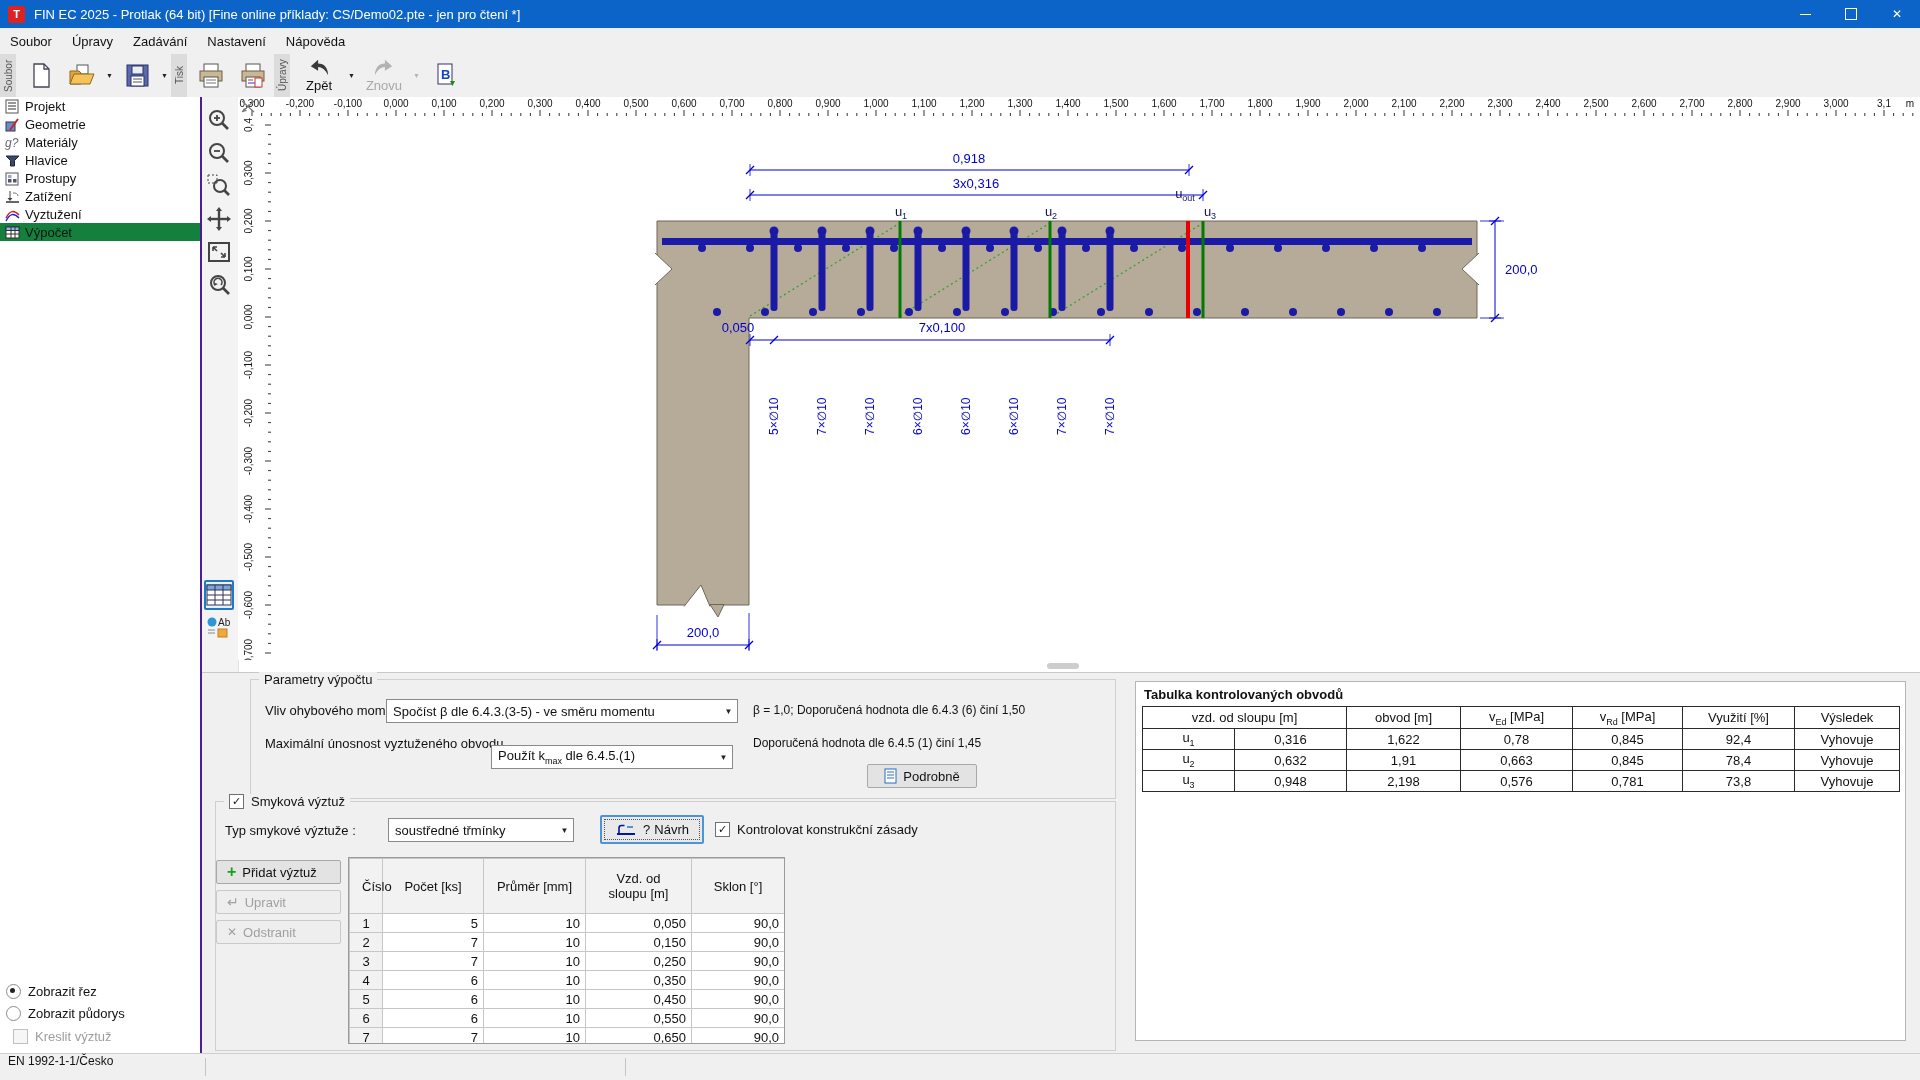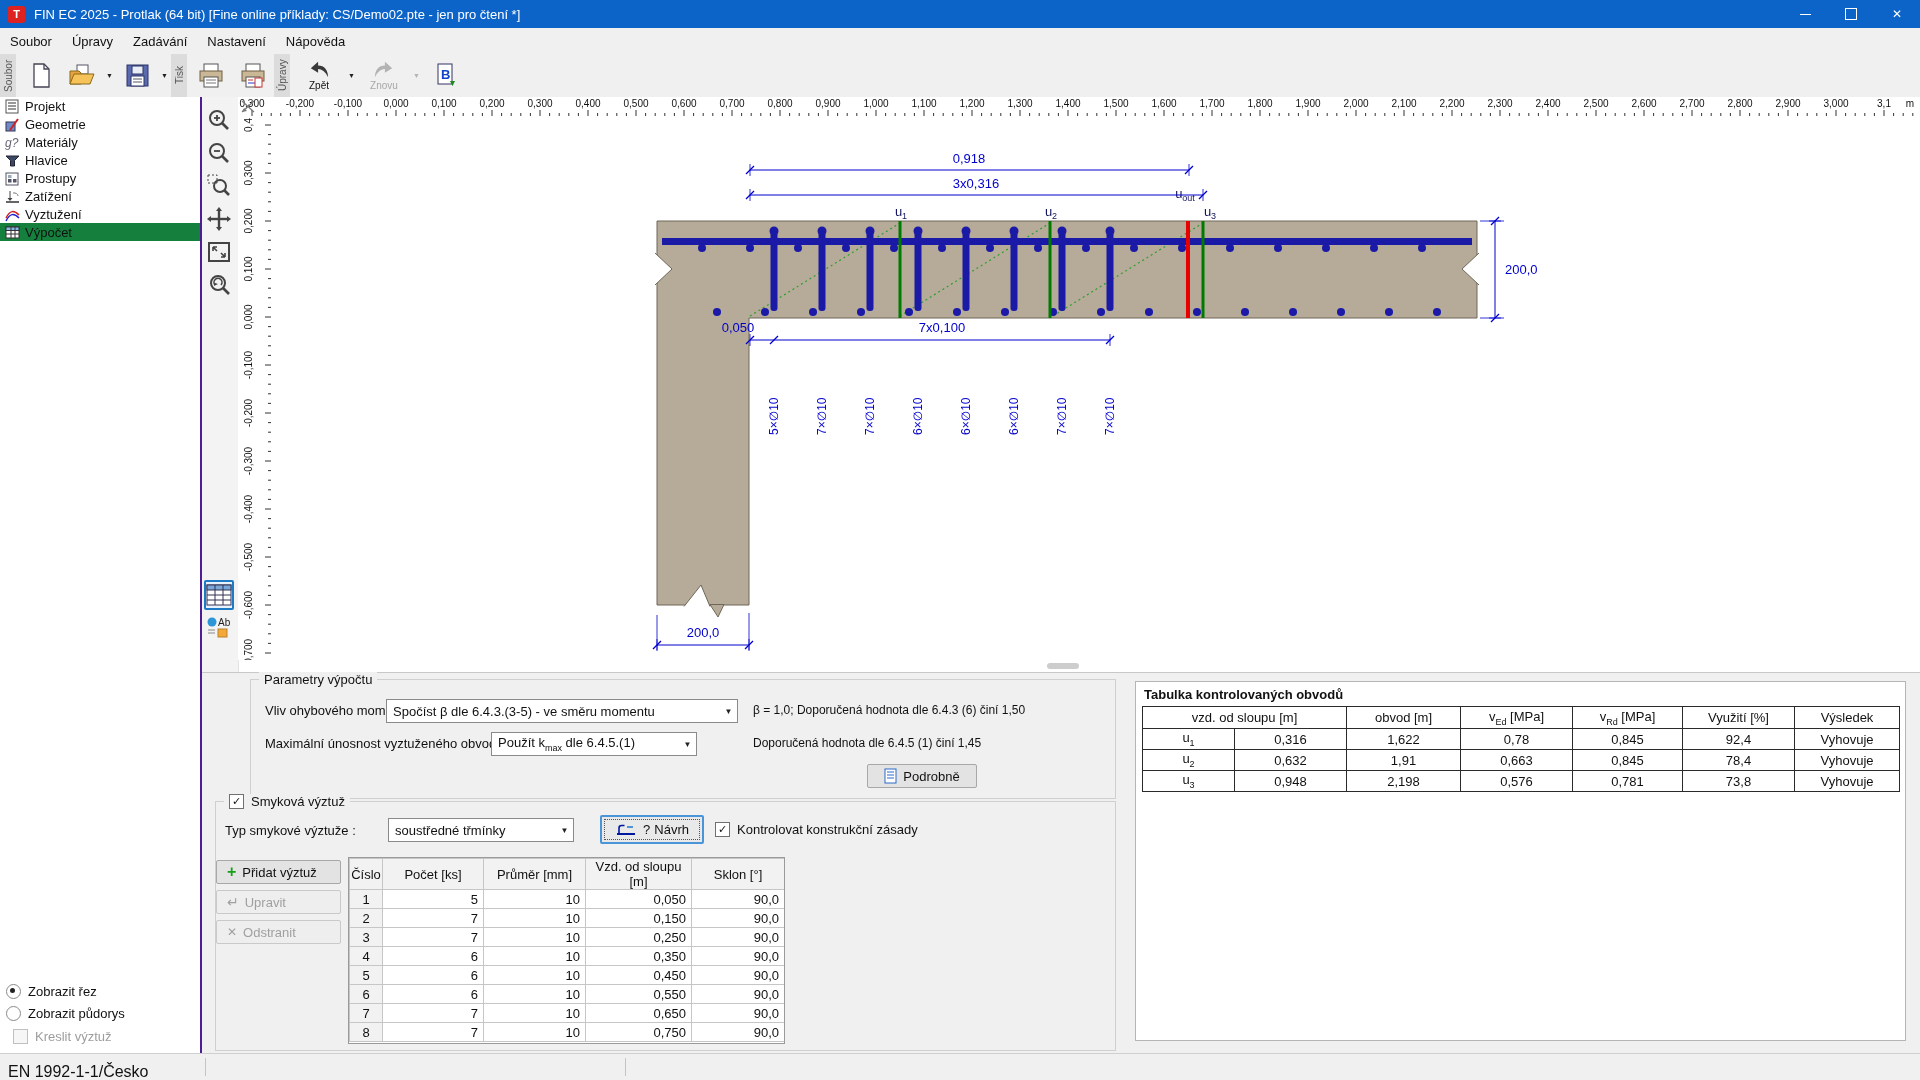--- a/index.html
+++ b/index.html
@@ -22,21 +22,21 @@
   
   .toolbar{position:absolute;left:0;top:54px;width:1920px;height:43px;background:#f0f0f0;
            border-bottom:1px solid #d7d7d7;display:flex;align-items:center}
   .vlabel{writing-mode:vertical-rl;transform:rotate(180deg);font-size:10px;color:#555;
           background:#dcdcdc;width:16px;height:43px;display:flex;align-items:center;justify-content:center;margin-right:3px}
   .tbtn{width:42px;height:40px;display:flex;align-items:center;justify-content:center;border-radius:2px}
   .tbtn.sm{width:36px}
   .drop{width:13px;height:36px;display:flex;align-items:center;justify-content:center;font-size:7px;color:#222}
   .drop.dis{color:#b5b5b5}
   .undoredo{width:52px;height:41px;display:flex;flex-direction:column;align-items:center;justify-content:center}
-  .undoredo .lbl{font-size:10px;margin-top:0px}
+  .undoredo .lbl{font-size:13px;margin-top:0px}
   .undoredo.dis .lbl{color:#a8a8a8}
   
   .content{position:absolute;left:0;top:97px;width:1920px;height:956px;display:flex}
   .sidebar{width:200px;height:956px;background:#fff;border-right:2px solid #4c1d95;position:relative;flex:none}
   .tree{position:absolute;left:0;top:0;width:100%;}
   .titem{height:18px;display:flex;align-items:center;padding-left:4px;font-size:13px;cursor:default}
   .titem.sel{background:#15803d}
   .titem .ticon{width:17px;height:16px;margin-right:4px;flex:none;display:flex;align-items:center;justify-content:center}
   .info{position:absolute;left:0;top:640px;width:199px;border-top:1px solid #a9a9a9;background:#fff;padding:9px 0 0 8px}
   .iline{line-height:17.5px;font-size:13px}
@@ -72,32 +72,32 @@
        justify-content:center;font-size:13px;box-sizing:border-box;border-radius:2px}
   .btn.dis{color:#a0a0a0;border-color:#c9c9c9;background:#eeeeee}
   .btn .bicon{margin-right:6px;display:flex;align-items:center}
   .btn.left{justify-content:flex-start;padding-left:10px}
   .btn.focus{border:2px solid #4a94d8;outline:1px dotted #555;outline-offset:-5px;background:#e9e9e9}
   .chkrow{position:absolute;display:flex;align-items:center;font-size:13px}
   .sub{font-size:9px;vertical-align:sub}
   
   .stc{position:absolute;left:132px;top:55px;width:437px;height:187px;background:#fff;border:1px solid #9a9a9a;box-sizing:border-box;overflow:hidden}
   .stc table{border-collapse:collapse;width:435px;table-layout:fixed;font-size:13px}
-  .stc th{background:#f2f2f2;border:1px solid #c6c6c6;font-weight:normal;height:16px;padding:0}
+  .stc th{background:#f2f2f2;border:1px solid #c6c6c6;font-weight:normal;height:16px;padding:12px}
   .stc td{border:1px solid #c6c6c6;height:18px;padding:0 5px 0 0;text-align:right;background:#fff}
   .stc td.num{background:#f2f2f2;text-align:center;padding:0}
   
   .rescard{position:absolute;left:933px;top:8px;width:771px;height:360px;background:#fff;border:1px solid #b5b5b5;box-sizing:border-box}
   .restitle{position:absolute;left:8px;top:5px;font-weight:bold;font-size:13px}
   .rescard table{position:absolute;left:6px;top:24px;border-collapse:collapse;table-layout:fixed;font-size:13px}
   .rescard th,.rescard td{border:1px solid #2a2a2a;text-align:center;font-weight:normal;height:20px;padding:0}
   .rescard th{height:21px}
   
   .statusbar{position:absolute;left:0;top:1053px;width:1920px;height:27px;background:#f0f0f0;
-             border-top:1px solid #cfcfcf;display:flex;align-items:flex-end;font-size:16px}
+             border-top:1px solid #cfcfcf;display:flex;align-items:flex-start;font-size:12px}
   .sdiv{width:1px;height:18px;background:#c4c4c4;position:absolute;top:4px}
   text{font-family:"Liberation Sans",sans-serif}
 </style>
 </head>
 <body>
 
 <div class="titlebar">
   <span class="appicon">T</span>
   <span class="title-text">FIN EC 2025 - Protlak (64 bit) [Fine online příklady: CS/Demo02.pte - jen pro čtení *]</span>
   <div class="winbtns">
@@ -774,21 +774,21 @@
 
       <div class="group" style="left:48px;top:6px;width:864px;height:118px">
         <div class="group-label">Parametry výpočtu</div>
         <div class="flabel" style="left:14px;top:23px">Vliv ohybového momentu</div>
         <div class="combo" style="left:135px;top:19px;width:352px">
           <span>Spočíst β dle 6.4.3.(3-5) - ve směru momentu</span>
           <span class="arr">▼</span>
         </div>
         <div class="note" style="left:502px;top:23px">β = 1,0; Doporučená hodnota dle 6.4.3 (6) činí 1,50</div>
         <div class="flabel" style="left:14px;top:56px">Maximální únosnost vyztuženého obvodu</div>
-        <div class="combo" style="left:240px;top:52px;width:206px">
+        <div class="combo" style="left:240px;top:65px;width:242px">
           <span><span>Použít k</span><span class="sub">max</span><span> dle 6.4.5.(1)</span></span>
           <span class="arr">▼</span>
         </div>
         <div class="note" style="left:502px;top:56px">Doporučená hodnota dle 6.4.5 (1) činí 1,45</div>
         <div class="btn" style="left:616px;top:84px;width:110px;height:24px">
           <span class="bicon">
             <svg width="13" height="16" viewBox="0 0 13 16">
                 <rect x="1" y="1" width="11" height="14" fill="#fff" stroke="#2a6ac8"></rect>
                 <line x1="3" y1="4" x2="10" y2="4" stroke="#2a6ac8"></line>
                 <line x1="3" y1="7" x2="10" y2="7" stroke="#2a6ac8"></line>

